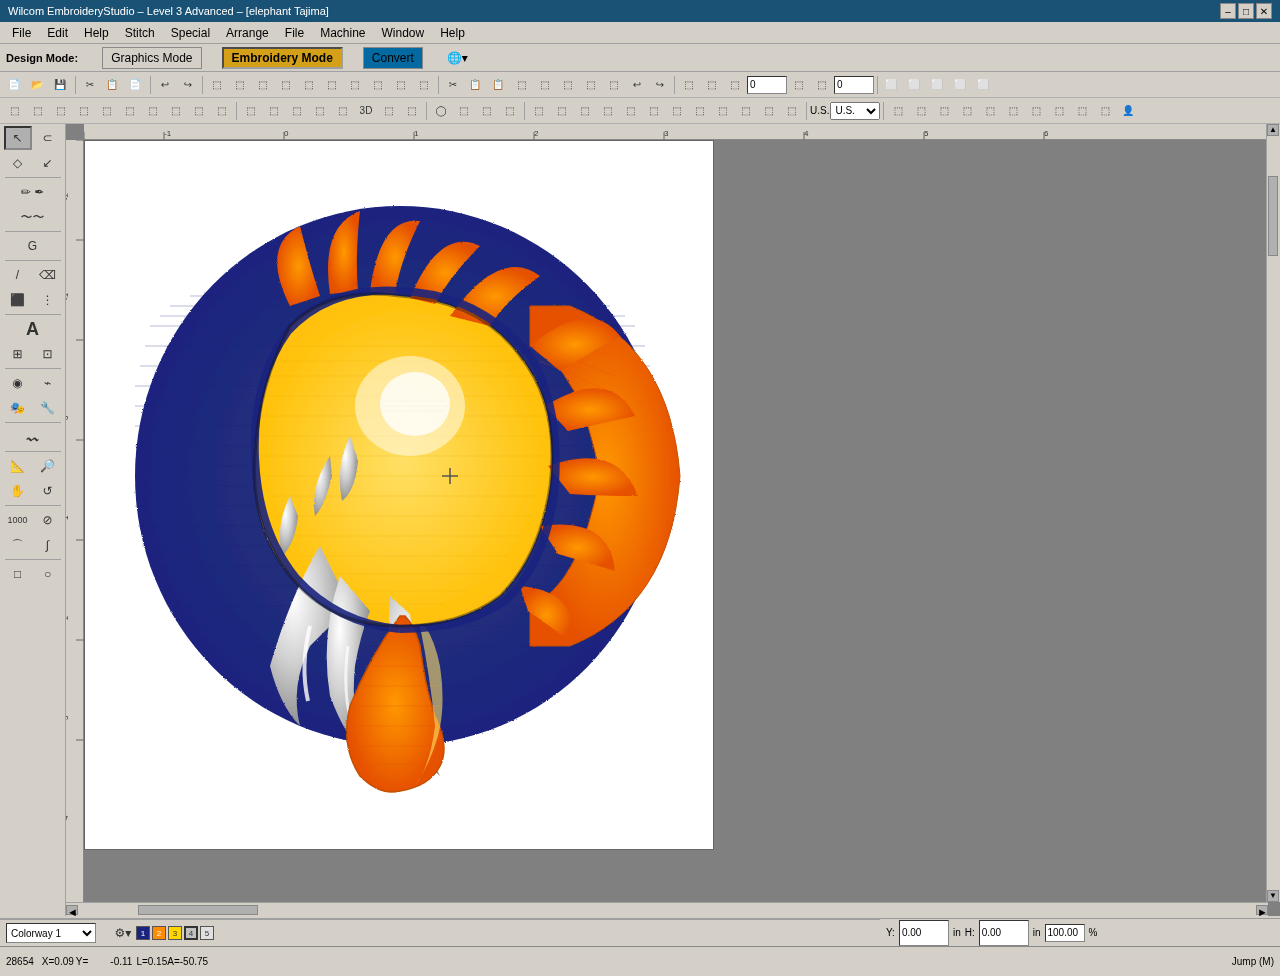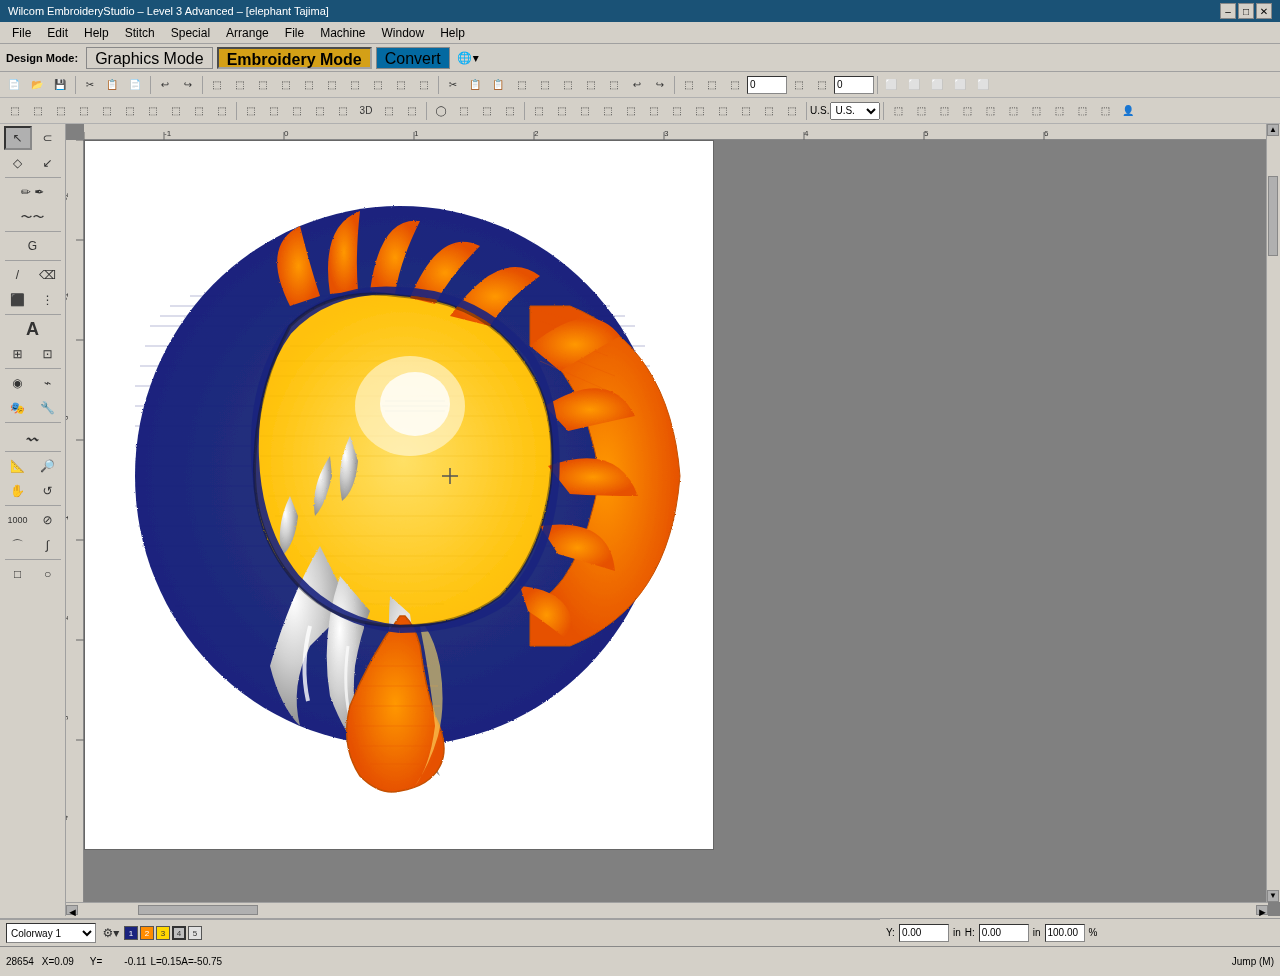--- a/index.html
+++ b/index.html
@@ -38,29 +38,29 @@
     }
 
     
     #mode-bar {
       background: #d4d0c8;
       height: 28px;
       display: flex;
       align-items: center;
       padding: 2px 6px;
       border-bottom: 1px solid #a0a0a0;
-      gap: 4px;
+      gap: 20px;
     }
     .mode-label { font-size: 11px; font-weight: bold; margin-right: 4px; }
     .mode-btn {
       padding: 2px 8px;
       border: 1px solid #888;
       background: #d4d0c8;
       cursor: pointer;
-      font-size: 16px;
+      font-size: 12px;
       height: 22px;
     }
     .mode-btn.active {
       background: #d4a017;
       border: 2px inset #a0a0a0;
       font-weight: bold;
     }
     .mode-btn.convert-btn {
       background: #0369a1;
     }
@@ -222,21 +222,21 @@
       height: 30px;
       background: #d4d0c8;
       border-top: 1px solid #888;
       display: flex;
       align-items: center;
       padding: 0 6px;
       font-size: 10px;
       position: absolute;
       bottom: 0; left: 0; right: 0;
     }
-    .xy-input { width: 50px; height: 18px; border: 1px inset #888; background: white; font-size: 10px; padding: 4px 2px; }
+    .xy-input { width: 50px; height: 18px; border: 1px inset #888; background: white; font-size: 10px; padding: 12px 2px; }
     .pct-input { width: 40px; height: 18px; border: 1px inset #888; background: white; font-size: 10px; padding: 0 2px; }
 
     
     .spin-arrows {
       display: flex; flex-direction: column; width: 14px;
     }
     .spin-arrow { width: 14px; height: 9px; background: #d4d0c8; border: 1px solid #888; display: flex; align-items: center; justify-content: center; font-size: 8px; cursor: pointer; }
 
     .globe-btn { font-size: 12px; cursor: pointer; }
   </style>
@@ -646,21 +646,21 @@
       <div style="width:12px;height:10px;background:#b0b0b0;border:1px solid #888;cursor:pointer;margin-left:auto;">►</div>
     </div>
     <div id="canvas-scroll-v">
       <div style="width:12px;height:12px;background:#b0b0b0;border:1px solid #888;cursor:pointer;font-size:8px;text-align:center;">▲</div>
       <div id="scrollbar-v-thumb"></div>
       <div style="width:12px;height:12px;background:#b0b0b0;border:1px solid #888;cursor:pointer;font-size:8px;text-align:center;position:absolute;bottom:0;">▼</div>
     </div>
   </div>
 </div>
 
-<div id="status-bar" style="position:fixed;bottom:30px;left:0;right:0;height:28px;background:#d4d0c8;border-top:2px solid #a0a0a0;display:flex;align-items:center;padding:0 6px;gap:4px;z-index:100;">
+<div id="status-bar" style="position:fixed;bottom:30px;left:0;right:0;height:28px;background:#d4d0c8;border-top:2px solid #a0a0a0;display:flex;align-items:center;padding:0 6px;gap:16px;z-index:100;">
   <select class="colorway-select">
     <option>Colorway 1</option>
     <option>Colorway 2</option>
   </select>
   <div style="display:flex;gap:2px;align-items:center;">
 
     <div class="tb-btn" style="font-size:12px;">⚙▾</div>
 
     <div class="color-num" style="background:#1a237e;color:white;">1</div>
     <div class="color-num" style="background:#ff8c00;color:white;">2</div>
@@ -699,21 +699,21 @@
   <span style="font-size:10px;">H:</span>
   <input class="xy-input" type="text" value="0.00" style="">
   <span style="font-size:10px;">in</span>
   <input class="pct-input" type="text" value="100.00" style="">
   <span style="font-size:10px;">%</span>
 </div>
 
 <div id="coords-bar">
   <span style="margin-right:8px;">28654</span>
   <span>X=</span>
-  <span style="margin-right:16px;">0.09</span>
+  <span style="margin-right:2px;">0.09</span>
   <span>Y=</span>
   <span style="margin-right:4px;margin-left:22px;">-0.11</span>
   <span>L=</span>
   <span style="margin-right:0;">0.15</span>
   <span>A=</span>
   <span style="margin-right:16px;">-50.75</span>
   <span style="margin-left:auto;">Jump (M)</span>
 </div>
 
 </body></html>

